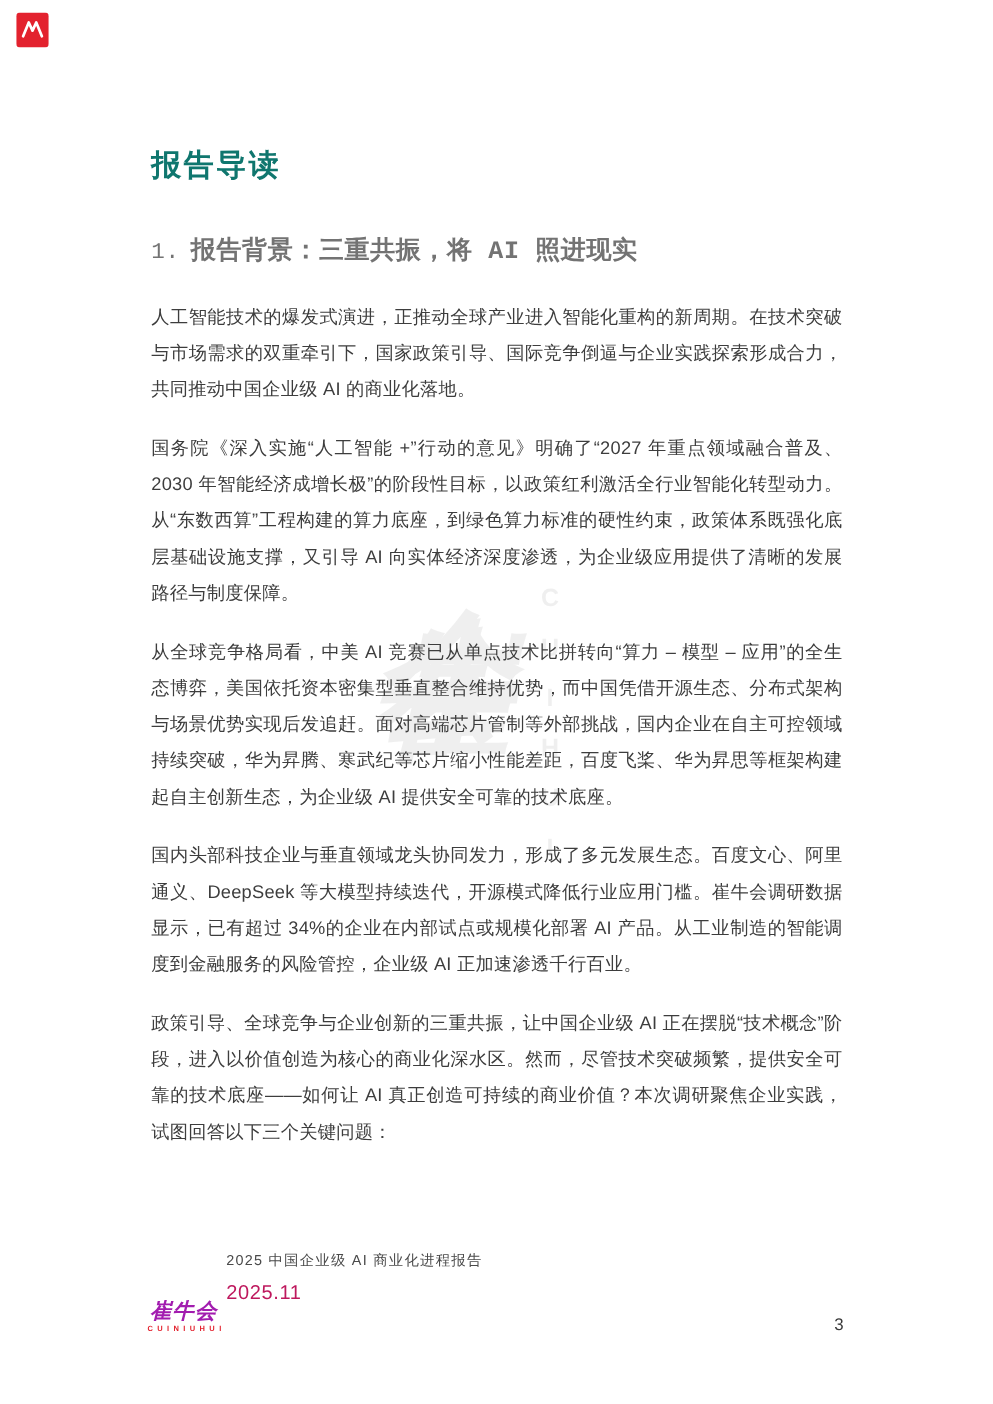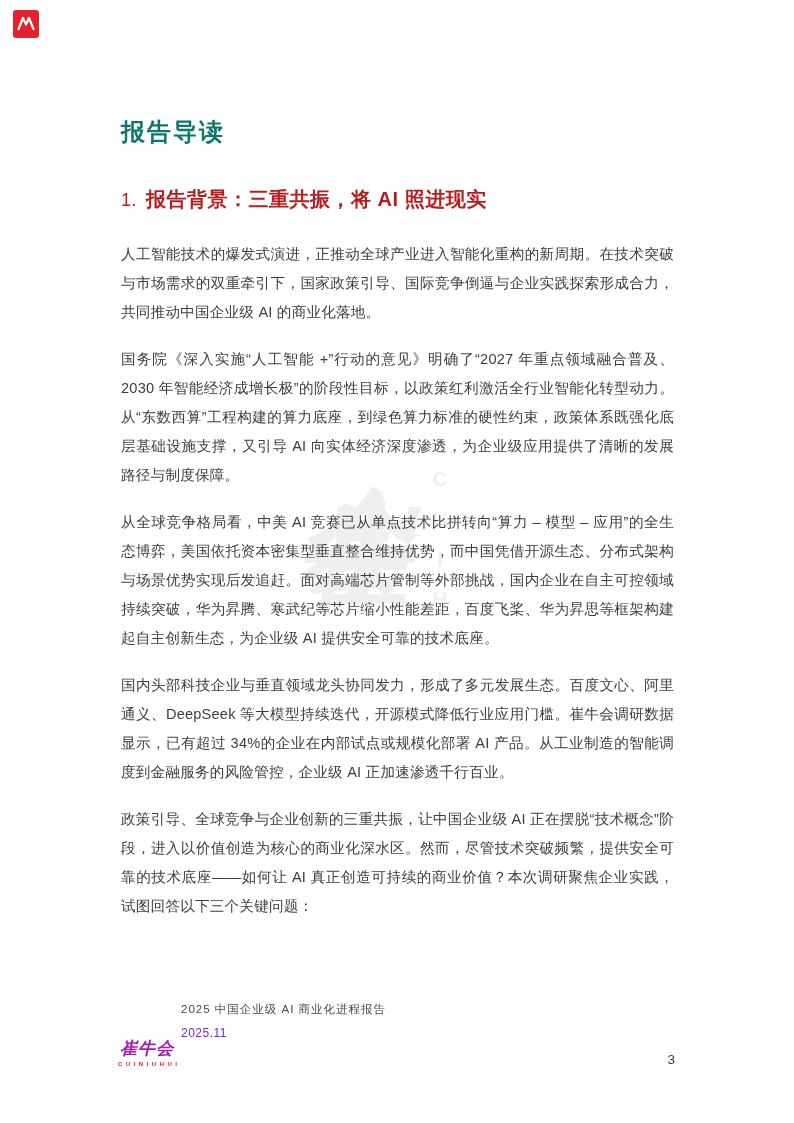--- a/index.html
+++ b/index.html
@@ -32,23 +32,24 @@
     color: #0f766e;
     letter-spacing: 2px;
   }
   .section-heading {
     position: absolute;
     left: 121px;
     top: 186px;
     margin: 0;
     font-size: 20px;
     font-weight: 700;
-    color: #b91c1c;
+    color: #737373;
     letter-spacing: 0.5px;
     white-space: nowrap;
+    font-family: Liberation Mono, monospace;
   }
   .section-number {
     font-weight: 400;
     font-size: 18px;
     margin-right: 9px;
   }
 
   
   .body-text {
     position: absolute;
@@ -129,22 +130,22 @@
     top: 1004px;
   }
   .footer-report-title {
     font-size: 11.5px;
     color: #4a4a4a;
     letter-spacing: 1px;
     line-height: 1;
   }
   .footer-date {
     margin-top: 11px;
-    font-size: 12px;
-    color: #6d28d9;
+    font-size: 16px;
+    color: #be185d;
     letter-spacing: 0.5px;
     line-height: 1;
   }
   .page-number {
     position: absolute;
     right: 119px;
     top: 1053px;
     font-size: 13.5px;
     color: #3a3a3a;
     line-height: 1;

